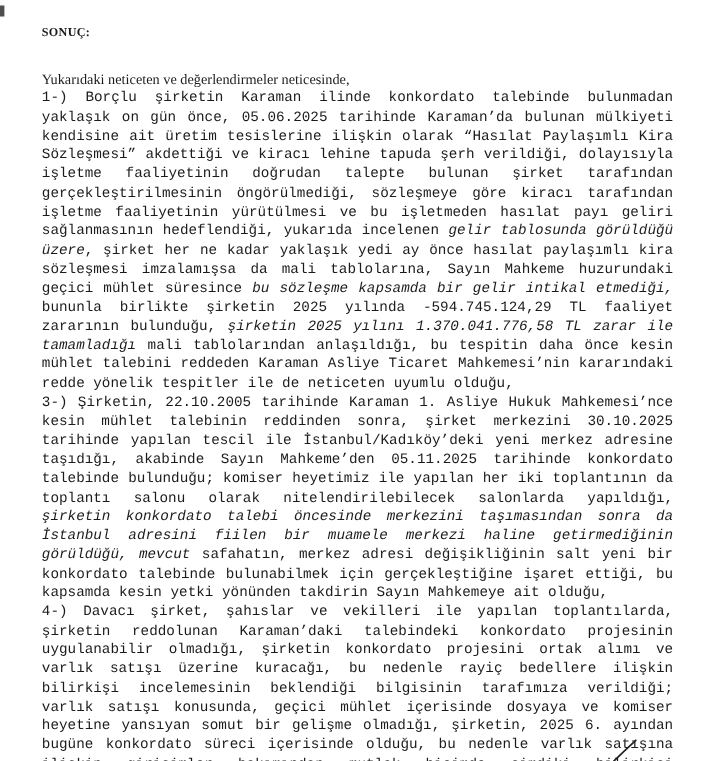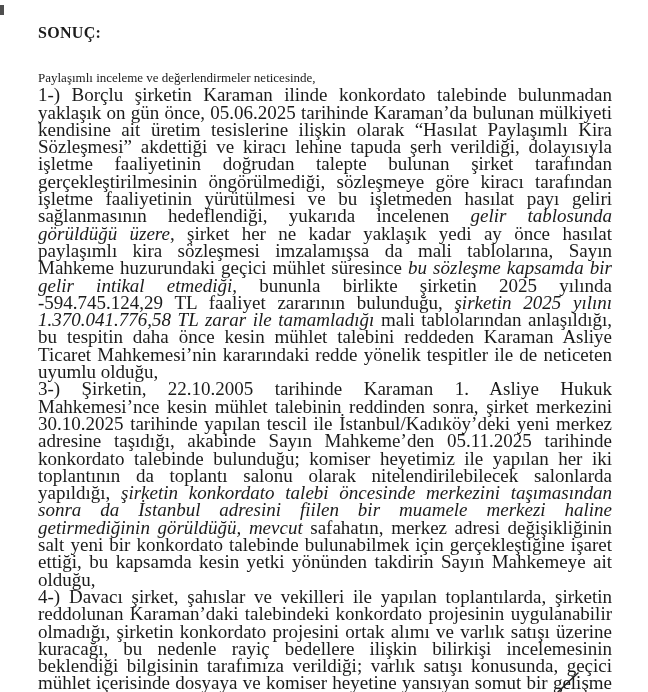--- a/index.html
+++ b/index.html
@@ -13,34 +13,35 @@
     position: relative;
     overflow: hidden;
     font-family: "Liberation Serif", "DejaVu Serif", serif;
     color: #1b1b1b;
   }
   .page {
     padding: 24px 36px 0 38px;
   }
   .heading {
     font-weight: bold;
-    font-size: 16px;
+    font-size: 11px;
     letter-spacing: 0.3px;
   }
   .intro {
     margin: 27px 0 0 0;
     font-size: 13px;
     line-height: 17.3px;
   }
   p.body-par {
     margin: 0;
-    font-size: 19px;
+    font-size: 13px;
     line-height: 17.3px;
     text-align: justify;
     hyphens: none;
+    font-family: Liberation Mono, monospace;
   }
   .m1 { margin-top: 6px; }
   .m2 { margin-top: 15px; }
   .m3 { margin-top: 17px; }
   .m4 { margin-top: 22px; }
   .italic { font-style: italic; }
   .artifact {
     position: absolute;
     left: 0;
     top: 5px;
@@ -52,21 +53,21 @@
     position: absolute;
     left: 540px;
     bottom: 0;
   }
 </style>
 </head>
 <body>
 
 <div class="page">
   <div class="heading">SONUÇ:</div>
-  <p class="intro">Paylaşımlı inceleme ve değerlendirmeler neticesinde,</p>
+  <p class="intro">Yukarıdaki neticeten ve değerlendirmeler neticesinde,</p>
   <p class="body-par m1"><span>1-) Borçlu şirketin Karaman ilinde konkordato talebinde bulunmadan yaklaşık on gün önce, 05.06.2025 tarihinde Karaman’da bulunan mülkiyeti kendisine ait üretim tesislerine ilişkin olarak “Hasılat Paylaşımlı Kira Sözleşmesi” akdettiği ve kiracı lehine tapuda şerh verildiği, dolayısıyla işletme faaliyetinin doğrudan talepte bulunan şirket tarafından gerçekleştirilmesinin öngörülmediği, sözleşmeye göre kiracı tarafından işletme faaliyetinin yürütülmesi ve bu işletmeden hasılat payı geliri sağlanmasının hedeflendiği, yukarıda incelenen </span><span class="italic">gelir tablosunda görüldüğü üzere</span><span>, şirket her ne kadar yaklaşık yedi ay önce hasılat paylaşımlı kira sözleşmesi imzalamışsa da mali tablolarına, Sayın Mahkeme huzurundaki geçici mühlet süresince </span><span class="italic">bu sözleşme kapsamda bir gelir intikal etmediği,</span><span> bununla birlikte şirketin 2025 yılında -594.745.124,29 TL faaliyet zararının bulunduğu, </span><span class="italic">şirketin 2025 yılını 1.370.041.776,58 TL zarar ile tamamladığı</span><span> mali tablolarından anlaşıldığı, bu tespitin daha önce kesin mühlet talebini reddeden Karaman Asliye Ticaret Mahkemesi’nin kararındaki redde yönelik tespitler ile de neticeten uyumlu olduğu,</span></p>
   <p class="body-par m3"><span>3-) Şirketin, 22.10.2005 tarihinde Karaman 1. Asliye Hukuk Mahkemesi’nce kesin mühlet talebinin reddinden sonra, şirket merkezini 30.10.2025 tarihinde yapılan tescil ile İstanbul/Kadıköy’deki yeni merkez adresine taşıdığı, akabinde Sayın Mahkeme’den 05.11.2025 tarihinde konkordato talebinde bulunduğu; komiser heyetimiz ile yapılan her iki toplantının da toplantı salonu olarak nitelendirilebilecek salonlarda yapıldığı, </span><span class="italic">şirketin konkordato talebi öncesinde merkezini taşımasından sonra da İstanbul adresini fiilen bir muamele merkezi haline getirmediğinin görüldüğü, mevcut</span><span> safahatın, merkez adresi değişikliğinin salt yeni bir konkordato talebinde bulunabilmek için gerçekleştiğine işaret ettiği, bu kapsamda kesin yetki yönünden takdirin Sayın Mahkemeye ait olduğu,</span></p>
   <p class="body-par m4"><span>4-) Davacı şirket, şahıslar ve vekilleri ile yapılan toplantılarda, şirketin reddolunan Karaman’daki talebindeki konkordato projesinin uygulanabilir olmadığı, şirketin konkordato projesini ortak alımı ve varlık satışı üzerine kuracağı, bu nedenle rayiç bedellere ilişkin bilirkişi incelemesinin beklendiği bilgisinin tarafımıza verildiği; varlık satışı konusunda, geçici mühlet içerisinde dosyaya ve komiser heyetine yansıyan somut bir gelişme olmadığı, şirketin, 2025 6. ayından bugüne konkordato süreci içerisinde olduğu, bu nedenle varlık satışına ilişkin girişimler bakımından mutlak biçimde şimdiki bilirkişi raporlarının beklenmesi ve belirleyici kabul edilmesi isabetli görülemeyebileceği,</span></p>
 </div>
 
 <div class="artifact"></div>
 
 <svg class="stroke-svg" width="108" height="40" viewBox="0 0 108 40">
   <path d="M 18 40 Q 27 31 38 21" stroke="#222222" stroke-width="1.6" fill="none" stroke-linecap="round"></path>
 </svg>

